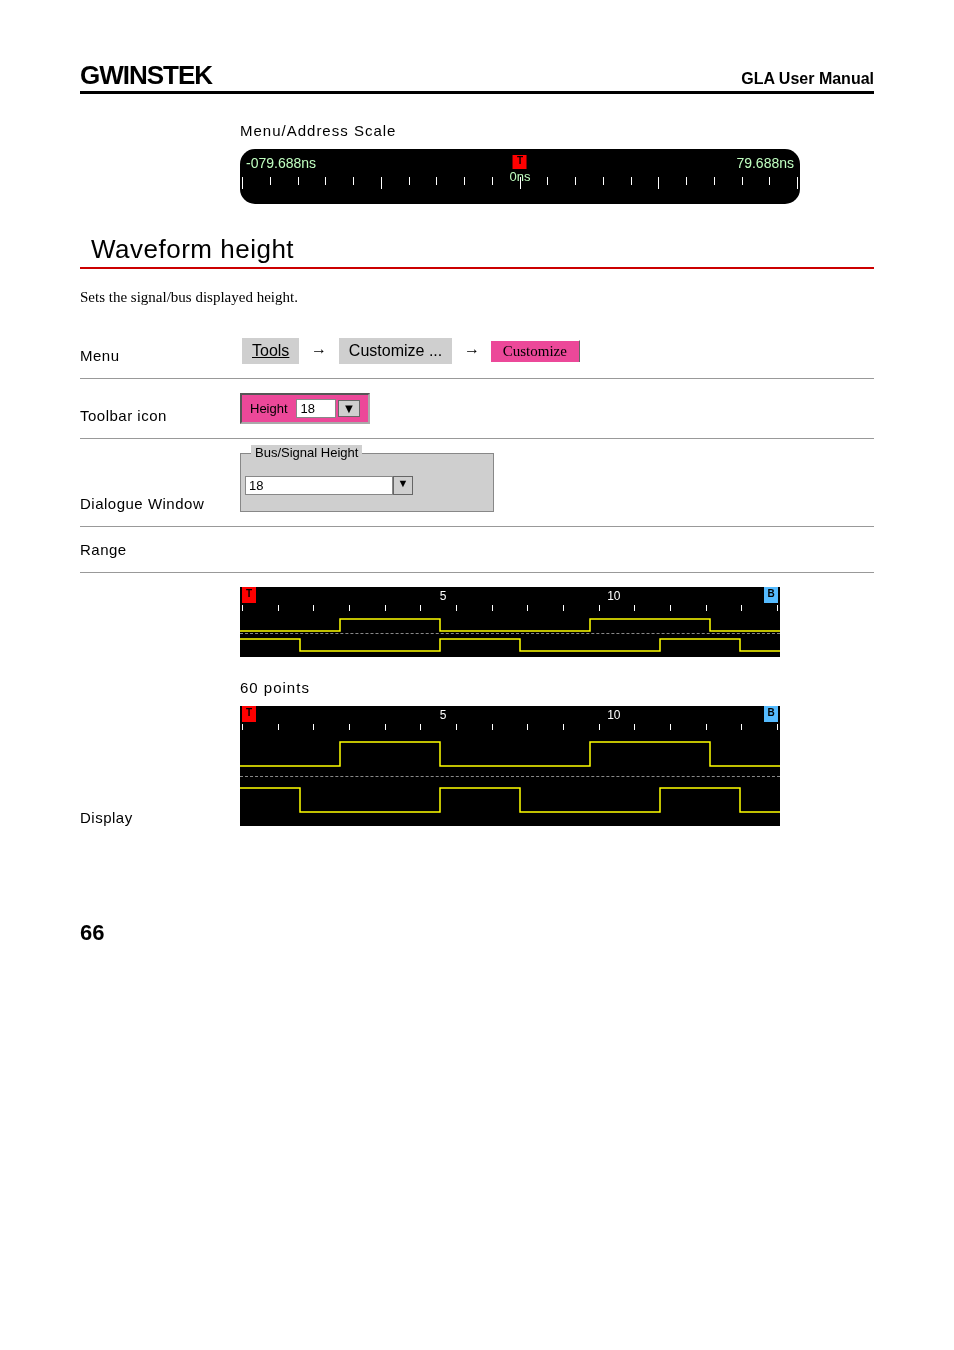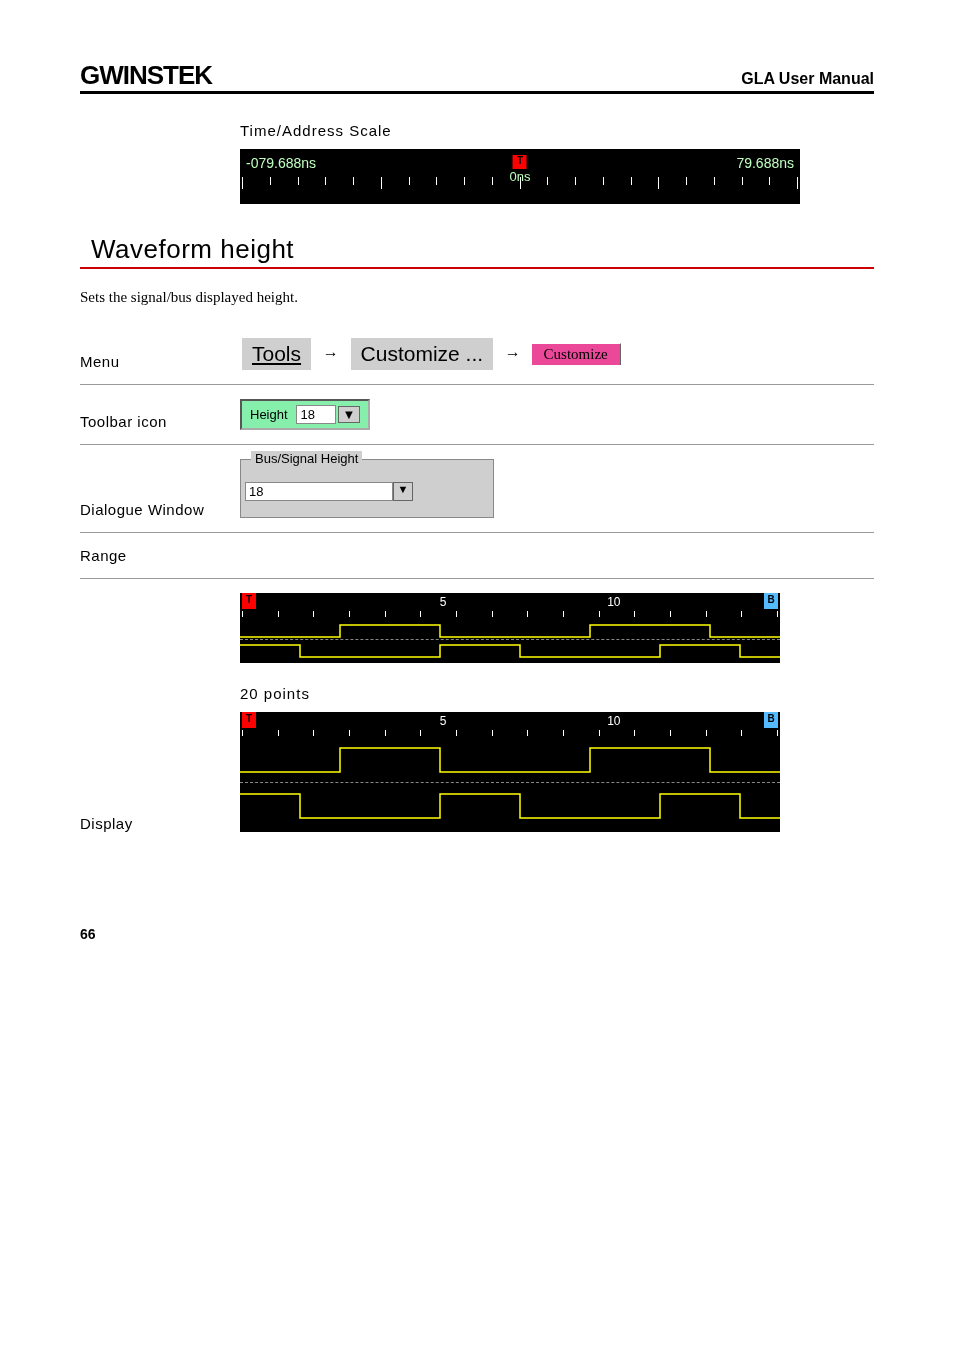--- a/index.html
+++ b/index.html
@@ -39,20 +39,21 @@
     margin-bottom: 10px;
   }
   .scale-img {
     background: #000;
     height: 55px;
     width: 560px;
     position: relative;
     color: #c0ffc0;
     font-family: Arial, sans-serif;
     font-size: 14px;
+    border-radius: 15px;
   }
   .scale-left { position: absolute; left: 6px; top: 6px; }
   .scale-center { position: absolute; left: 50%; top: 6px; transform: translateX(-50%); display:flex; flex-direction:column; align-items:center; }
   .scale-right { position: absolute; right: 6px; top: 6px; }
   .t-marker {
     width: 14px; height: 14px; background: #f00; color:#000; font-size:10px; text-align:center; line-height:12px; font-weight:bold;
   }
   .ticks-row {
     position:absolute; left:0; right:0; top:28px; height:12px;
     display:flex; justify-content:space-between; padding:0 2px;
@@ -92,39 +93,39 @@
   }
   .row-content {
     flex: 1;
     font-size: 15px;
   }
   .menu-btn {
     display: inline-block;
     background: #cfcfcf;
     padding: 4px 10px;
     font-family: Arial, sans-serif;
-    font-size: 21px;
+    font-size: 16px;
     margin: 0 2px;
     vertical-align: middle;
   }
   .tab-btn {
     display: inline-block;
     background: #ec4899;
     padding: 2px 12px;
     font-family: Liberation Serif, serif;
     font-size: 15px;
     border-left:1px solid #fff;
     border-top:1px solid #fff;
     border-right:1px solid #666;
     vertical-align: middle;
   }
   .arrow { font-size: 16px; margin: 0 6px; }
   .toolbar-panel {
     display:inline-flex; align-items:center;
-    background:#86efac; padding:4px 8px;
+    background:#ec4899; padding:4px 8px;
     border:2px inset #aaa;
     font-family: Arial, sans-serif; font-size:13px;
   }
   .toolbar-panel .fld {
     background:#fff; border:1px solid #888; padding:1px 4px; margin-left:8px; width:30px; text-align:left;
   }
   .toolbar-panel .drop {
     background:#cfcfcf; border:1px solid #666; padding:0 4px; margin-left:2px;
   }
   .groupbox {
@@ -155,34 +156,34 @@
   .wf-marker.b { right:2px; background:#5bf;}
   .wf-tick-label { position:absolute; top:2px; color:#fff; font-size:12px;}
   .wf-ticks { position:absolute; left:0; right:0; top:18px; height:10px; display:flex; justify-content:space-between; padding:0 2px;}
   .wf-ticks span { width:1px; height:6px; background:#fff;}
   .wf-wave { position:absolute; left:0; right:0; }
   .wf-wave svg { display:block; width:100%; }
   .wf-divider { position:absolute; left:0; right:0; border-top:1px dashed #888;}
   .page-num {
     font-family: Arial, Helvetica, sans-serif;
     font-weight: bold;
-    font-size: 14px;
+    font-size: 22px;
     margin-top: 80px;
   }
 </style>
 </head>
 <body>
 
 <div class="header-row">
   <div class="logo">GWINSTEK</div>
   <div class="manual-title">GLA User Manual</div>
 </div>
 
 <div class="indent-block">
-  <div class="sub-label">Time/Address Scale</div>
+  <div class="sub-label">Menu/Address Scale</div>
   <div class="scale-img">
     <span class="scale-left">-079.688ns</span>
     <div class="scale-center">
       <div class="t-marker">T</div>
       <span style="font-size:13px;">0ns</span>
     </div>
     <span class="scale-right">79.688ns</span>
     <div class="ticks-row">
       <span class="tick major"></span>
         <span class="tick"></span>
@@ -284,21 +285,21 @@
             <polyline points="0,14 100,14 100,2 200,2 200,14 350,14 350,2 470,2 470,14 540,14" stroke="#ff0" fill="none" stroke-width="1.5"></polyline>
           </svg>
       </div>
       <div class="wf-wave" style="top:50px;">
         <svg height="16">
             <polyline points="0,2 60,2 60,14 200,14 200,2 280,2 280,14 420,14 420,2 500,2 500,14 540,14" stroke="#ff0" fill="none" stroke-width="1.5"></polyline>
           </svg>
       </div>
     </div>
 
-    <div class="sub-label" style="margin-top:22px;">20 points</div>
+    <div class="sub-label" style="margin-top:22px;">60 points</div>
     <div class="waveform h30">
       <div class="wf-marker t">T</div>
       <div class="wf-marker b">B</div>
       <span class="wf-tick-label" style="left:37%;">5</span>
       <span class="wf-tick-label" style="left:68%;">10</span>
       <div class="wf-ticks">
         <span></span>
           <span></span>
           <span></span>
           <span></span>

